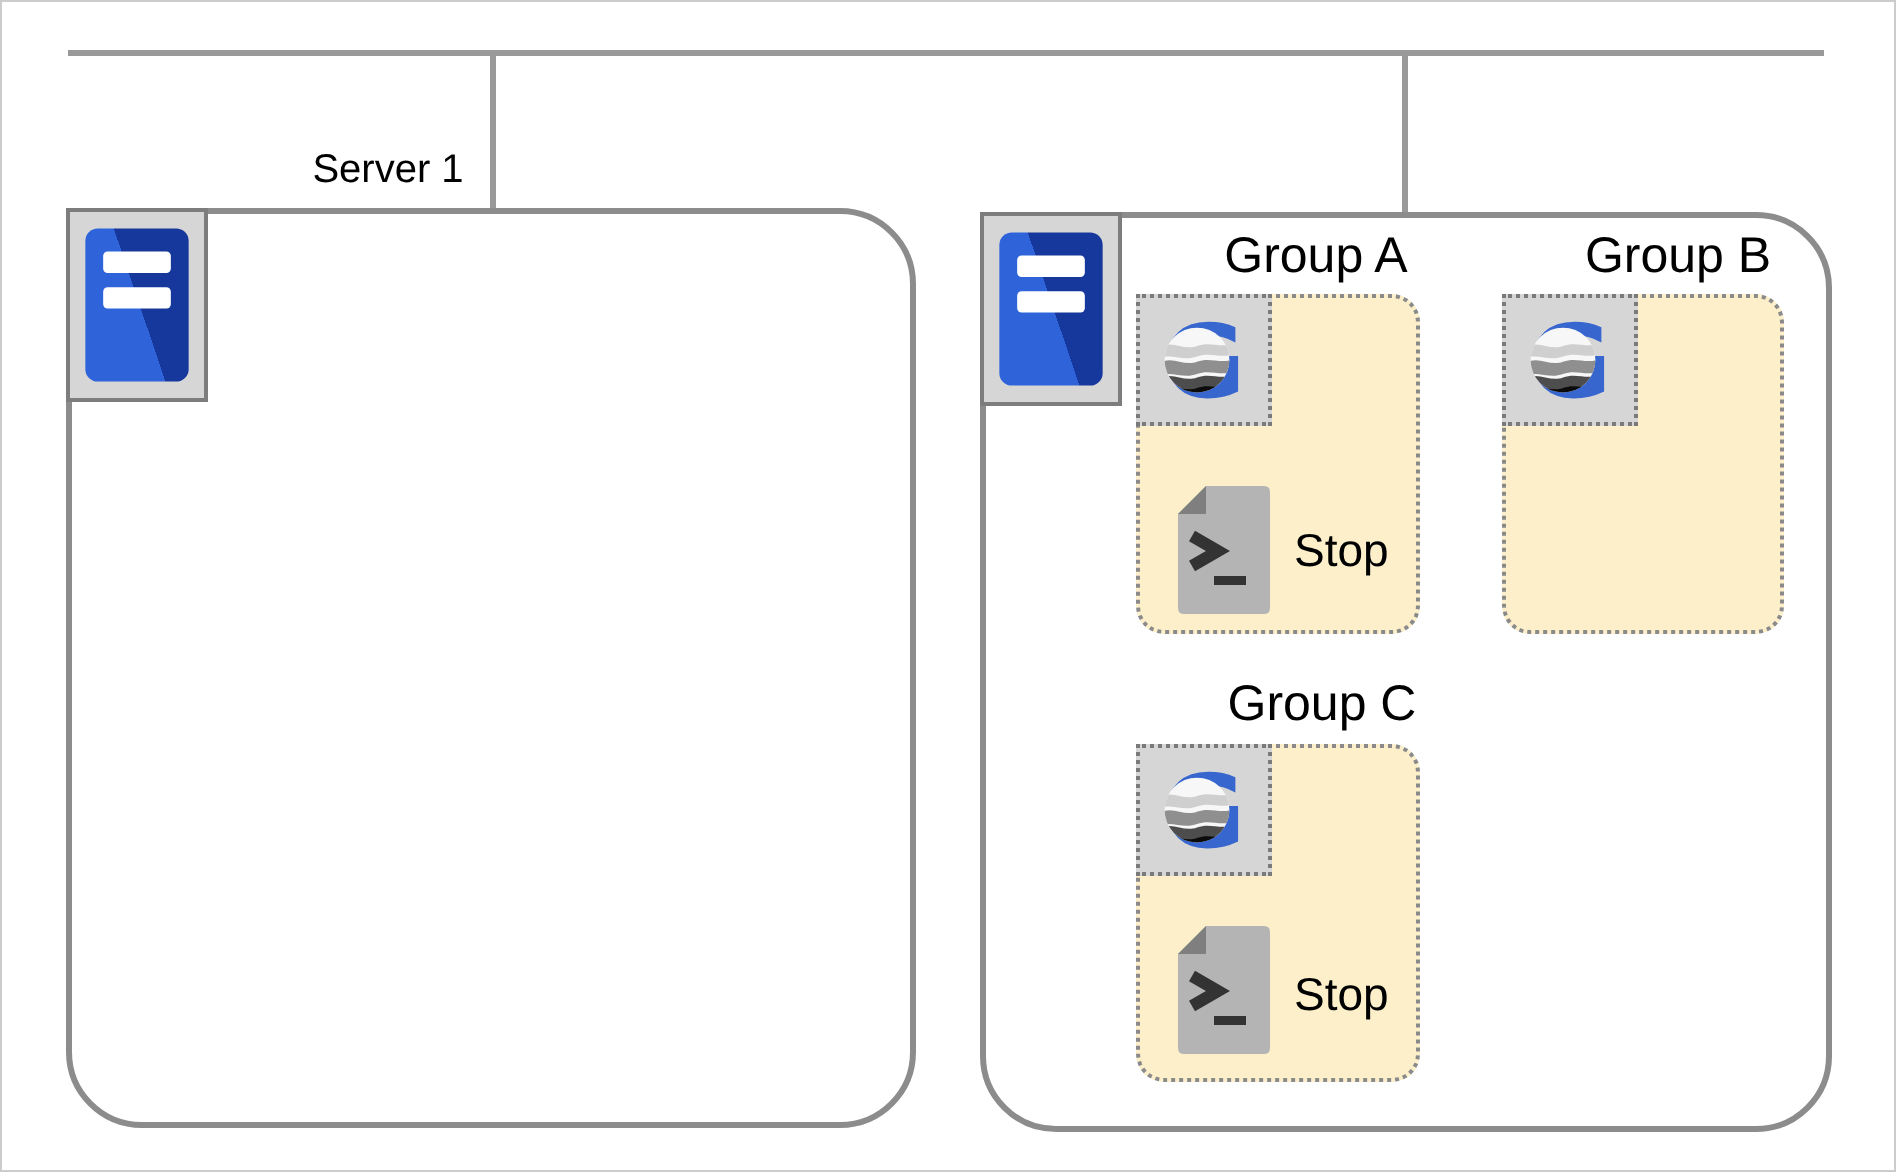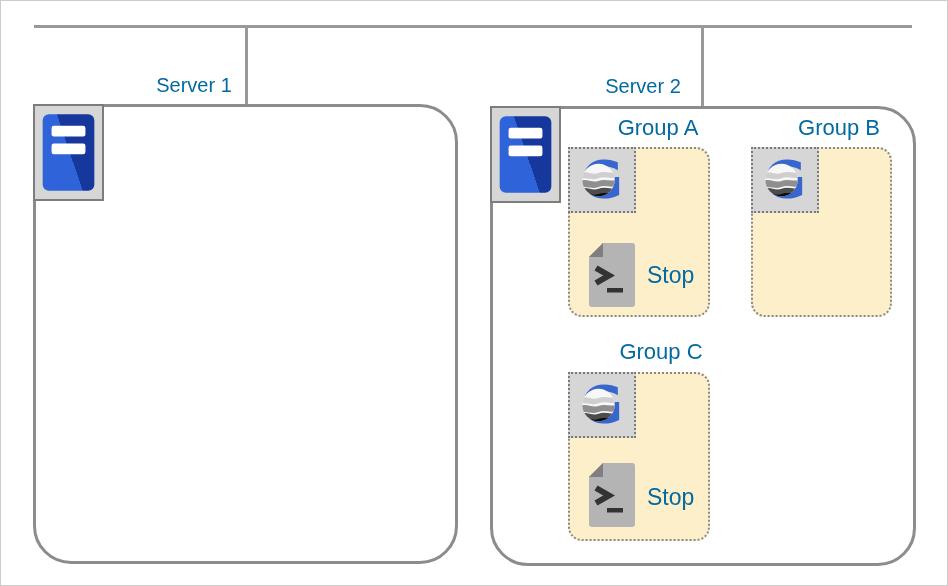--- a/index.html
+++ b/index.html
@@ -1,33 +1,33 @@
 <!DOCTYPE html>
 <html><head>
 <meta charset="utf-8">
 <style>
   html,body { margin:0; padding:0; background:#ffffff; }
   * { box-sizing:border-box; }
   #canvas {
     position:relative; width:948px; height:586px;
     background:#ffffff; border:1px solid #cccccc;
-    font-family:"Liberation Sans", sans-serif; color:#0369a1;
+    font-family:"Liberation Sans", sans-serif; color:#000000;
     overflow:hidden;
   }
   
   .bus-line   { position:absolute; left:33px; top:24px; width:878px; height:3px; background:#999999; }
   .drop-line  { position:absolute; width:3px; background:#999999; }
   .drop-1     { left:244px; top:25px; height:79px; }
   .drop-2     { left:700px; top:25px; height:81px; }
 
   
   .lbl { position:absolute; text-align:center; white-space:nowrap; font-size:20px; line-height:22px; }
   .server1-lbl { left:93px;  top:73px; width:200px; }
   .server2-lbl { left:542px; top:74px; width:200px; }
-  .grp-lbl { font-size:22px; }
+  .grp-lbl { font-size:25px; }
   .groupA-lbl { left:557px; top:116px; width:200px; }
   .groupB-lbl { left:738px; top:116px; width:200px; }
   .groupC-lbl { left:560px; top:340px; width:200px; }
 
   
   .server-box {
     position:absolute; background:#ffffff;
     border:3px solid #8c8c8c; border-radius:38px;
   }
   .server1-box { left:32px;  top:103px; width:425px; height:460px; }
@@ -73,21 +73,20 @@
 </head>
 <body>
 
 <div id="canvas">
 
   <div class="bus-line"></div>
   <div class="drop-line drop-1"></div>
   <div class="drop-line drop-2"></div>
 
   <div class="lbl server1-lbl">Server 1</div>
-  <div class="lbl server2-lbl">Server 2</div>
 
   <div class="server-box server1-box"></div>
   <div class="server-box server2-box"></div>
 
   <div class="lbl grp-lbl groupA-lbl">Group A</div>
   <div class="lbl grp-lbl groupC-lbl">Group C</div>
   <div class="lbl grp-lbl groupB-lbl">Group B</div>
 
   <div class="group-box groupA-box"></div>
   <div class="group-box groupB-box"></div>

